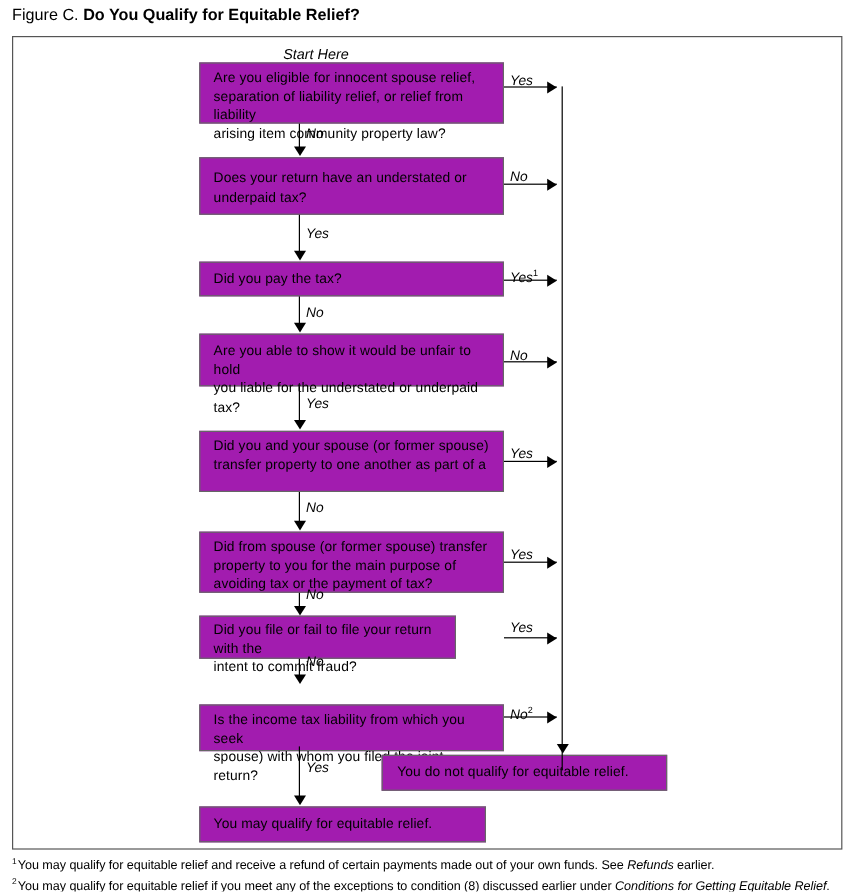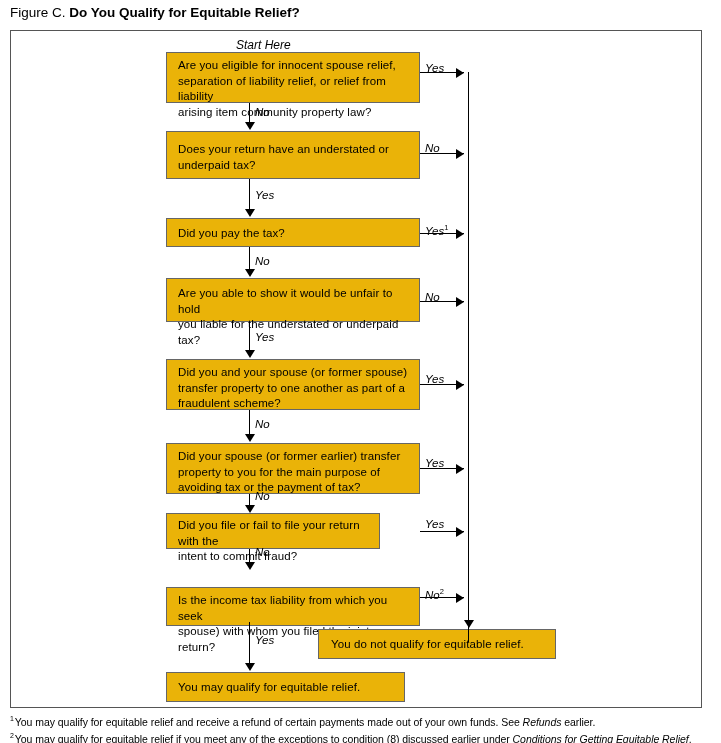--- a/index.html
+++ b/index.html
@@ -43,21 +43,21 @@
     border: 1px solid #555555;
     box-sizing: border-box;
     background: #ffffff;
   }
 
   
   .node {
     position: absolute;
     box-sizing: border-box;
     border: 1px solid #666666;
-    background: #eab308;
+    background: #a21caf;
     font-size: 11.5px;
     line-height: 15.5px;
     padding: 5px 9px 4px 11px;
     letter-spacing: 0.1px;
   }
   .node .txt { display: block; }
 
   
   .lbl {
     position: absolute;
@@ -155,25 +155,24 @@
   </div>
 
   <div class="node" id="node-q4" style="left:166px; top:278px; width:254px; height:44px; padding-top:7px;">
     <span class="txt">Are you able to show it would be unfair to hold</span>
     <span class="txt">you liable for the understated or underpaid tax?</span>
   </div>
 
   <div class="node" id="node-q5" style="left:166px; top:359px; width:254px; height:51px;">
     <span class="txt">Did you and your spouse (or former spouse)</span>
     <span class="txt">transfer property to one another as part of a</span>
-    <span class="txt">fraudulent scheme?</span>
   </div>
 
   <div class="node" id="node-q6" style="left:166px; top:443px; width:254px; height:51px;">
-    <span class="txt">Did your spouse (or former earlier) transfer</span>
+    <span class="txt">Did from spouse (or former spouse) transfer</span>
     <span class="txt">property to you for the main purpose of</span>
     <span class="txt">avoiding tax or the payment of tax?</span>
   </div>
 
   <div class="node" id="node-q7" style="left:166px; top:513px; width:214px; height:36px; padding-top:4px;">
     <span class="txt">Did you file or fail to file your return with the</span>
     <span class="txt">intent to commit fraud?</span>
   </div>
 
   <div class="node" id="node-q8" style="left:166px; top:587px; width:254px; height:39px;">

